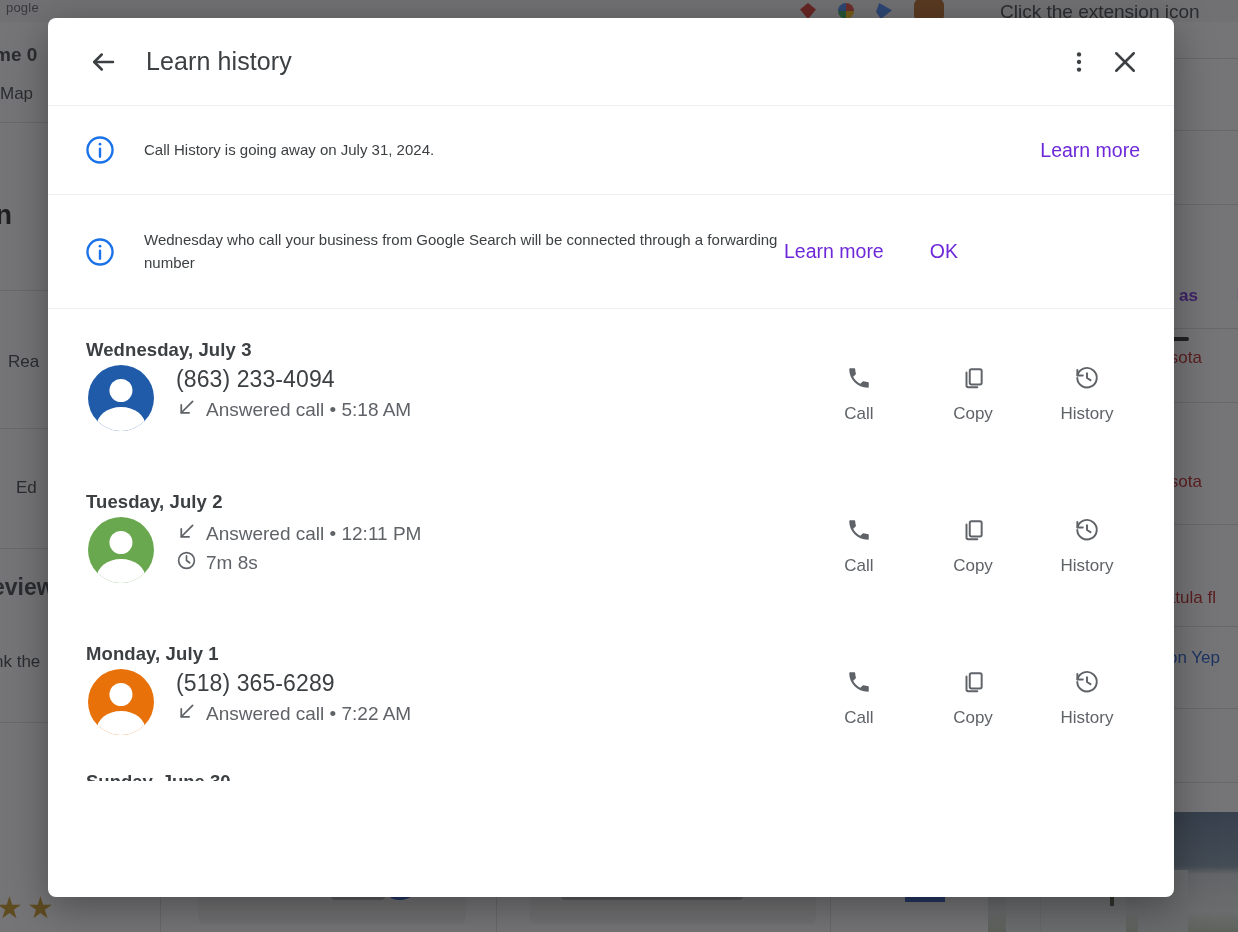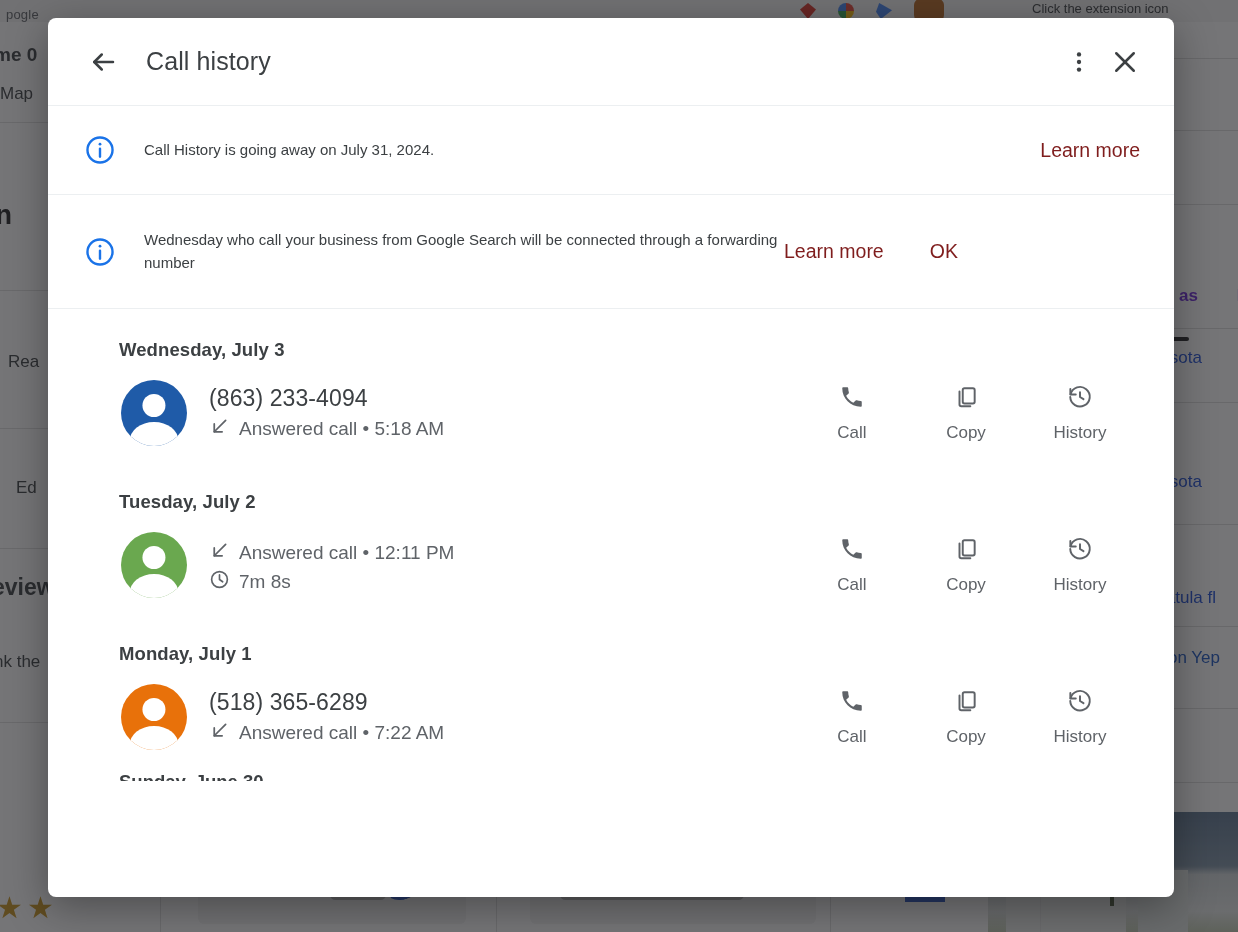--- a/index.html
+++ b/index.html
@@ -12,42 +12,42 @@
 
   
   #bg-layer {
     position: absolute; inset: 0;
     background: #ffffff;
     overflow: hidden;
   }
   .bg-browserbar {
     position: absolute; top: 0; left: 0; right: 0; height: 22px;
     background: #f3f3f3;
-    display: flex; align-items: flex-end;
+    display: flex; align-items: flex-start;
   }
   .bg-bar-left {
     font-size: 13px; color: #5f6368; padding-left: 6px;
     letter-spacing: .2px;
   }
   .bg-ext-icons {
     position: absolute; left: 800px; top: 0; height: 22px;
     display: flex; align-items: center; gap: 22px;
   }
   .ext-ic { width: 16px; height: 16px; position: relative; }
   .ext-pin { background: #d93025; clip-path: polygon(50% 0,100% 40%,50% 100%,0 40%); }
   .ext-g    { background: conic-gradient(#ea4335 0 25%, #fbbc05 25% 50%, #34a853 50% 75%, #4285f4 75% 100%);
               border-radius: 50%; }
   .ext-blue { background: #4285f4; clip-path: polygon(20% 0,100% 45%,30% 100%,0 55%); }
   .ext-puzzle {
     width: 30px; height: 26px; background: #b5651d;
     border-radius: 6px 6px 10px 10px; margin-top: 2px;
   }
   .bg-tooltip {
-    position: absolute; left: 1032px; top: 1px;
-    font-size: 13px; color: #3c4043; white-space: nowrap;
+    position: absolute; left: 1000px; top: 1px;
+    font-size: 19px; color: #3c4043; white-space: nowrap;
   }
 
   .bg-content { position: absolute; top: 22px; left: 0; right: 0; bottom: 0; }
 
   .bg-biz-title {
     position: absolute; left: -60px; top: 178px;
     font-size: 27px; font-weight: 700; color: #202124; white-space: nowrap;
   }
   .bg-left-line {
     position: absolute; font-size: 17px; color: #3c4043; white-space: nowrap;
@@ -61,21 +61,21 @@
   }
 
   
   .bg-table {
     position: absolute; right: 0; top: 0; width: 480px; height: 100%;
   }
   .bg-th {
     position: absolute; font-size: 17px; font-weight: 700; color: #6d28d9; white-space: nowrap;
   }
   .bg-td {
-    position: absolute; font-size: 17px; color: #1d4ed8; white-space: nowrap;
+    position: absolute; font-size: 17px; color: #b91c1c; white-space: nowrap;
   }
   .bg-td.link { color: #1a56c4; }
   .bg-tab-underline {
     position: absolute; left: 1165px; top: 315px; width: 24px; height: 4px;
     background: #202124; border-radius: 2px;
   }
   .bg-hrule {
     position: absolute; right: 0; width: 480px; height: 1px; background: #dcdcdc;
   }
   .bg-photo {
@@ -179,37 +179,36 @@
   }
   .banner-text {
     margin-left: 22px; font-size: 15px; color: #3c4043; line-height: 1.52;
     flex: 1 1 auto;
   }
   .banner-actions {
     display: flex; align-items: center; gap: 46px; flex: 0 0 auto;
     padding-right: 8px;
   }
   .link-btn {
-    font-size: 19.5px; color: #7f1d1d; cursor: pointer;
+    font-size: 19.5px; color: #6d28d9; cursor: pointer;
     background: none; border: none; font-family: inherit; white-space: nowrap;
   }
 
   
   .call-list {
     flex: 1 1 auto; overflow: hidden;
-    padding: 0 11px 0 0;
-    margin-left: 33px;
+    padding: 0 4px 0 0;
   }
   .day-group { padding: 0 30px 0 38px; }
   .day-label {
     font-size: 18.5px; font-weight: 700; color: #3c4043;
     padding-top: 30px; padding-bottom: 4px; letter-spacing: .1px;
   }
   .call-row {
-    display: flex; align-items: center;
+    display: flex; align-items: flex-start;
     min-height: 96px;
   }
   .avatar {
     flex: 0 0 auto; width: 66px; height: 66px; border-radius: 50%;
     position: relative; overflow: hidden; margin-left: 2px;
   }
   .avatar .head {
     position: absolute; left: 50%; top: 21%; width: 35%; height: 35%;
     transform: translateX(-50%);
     background: #fff; border-radius: 50%;
@@ -327,21 +326,21 @@
 
 <div id="modal">
 
   <div class="modal-header">
     <button class="icon-btn" aria-label="Back">
       <svg width="30" height="30" viewBox="0 0 24 24" fill="none" stroke="#3c4043" stroke-width="2" stroke-linecap="round" stroke-linejoin="round">
         <line x1="20" y1="12" x2="5" y2="12"></line>
           <polyline points="11 18 5 12 11 6"></polyline>
       </svg>
     </button>
-    <div class="modal-title">Call history</div>
+    <div class="modal-title">Learn history</div>
     <div class="header-spacer"></div>
     <button class="icon-btn" aria-label="More options">
       <svg width="26" height="26" viewBox="0 0 24 24" fill="#3c4043">
         <circle cx="12" cy="5" r="2"></circle>
           <circle cx="12" cy="12" r="2"></circle>
           <circle cx="12" cy="19" r="2"></circle>
       </svg>
     </button>
     <button class="icon-btn" aria-label="Close">
       <svg width="30" height="30" viewBox="0 0 24 24" fill="none" stroke="#3c4043" stroke-width="2" stroke-linecap="round">

